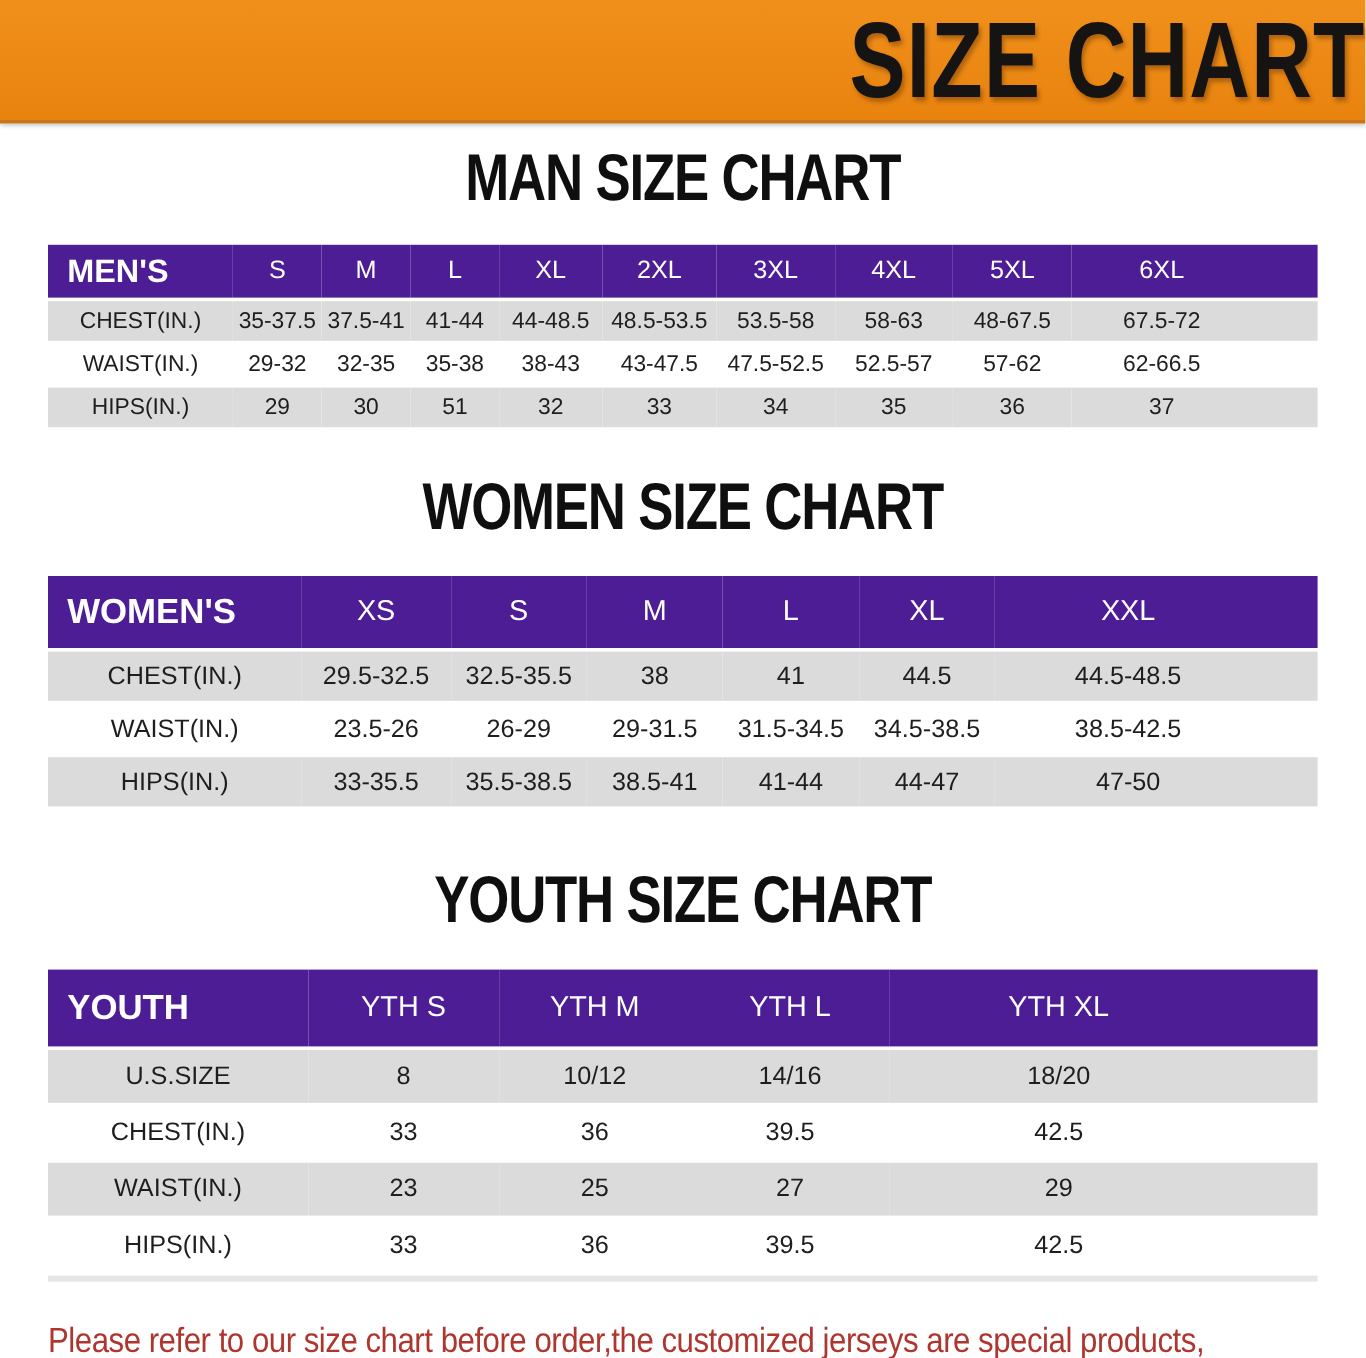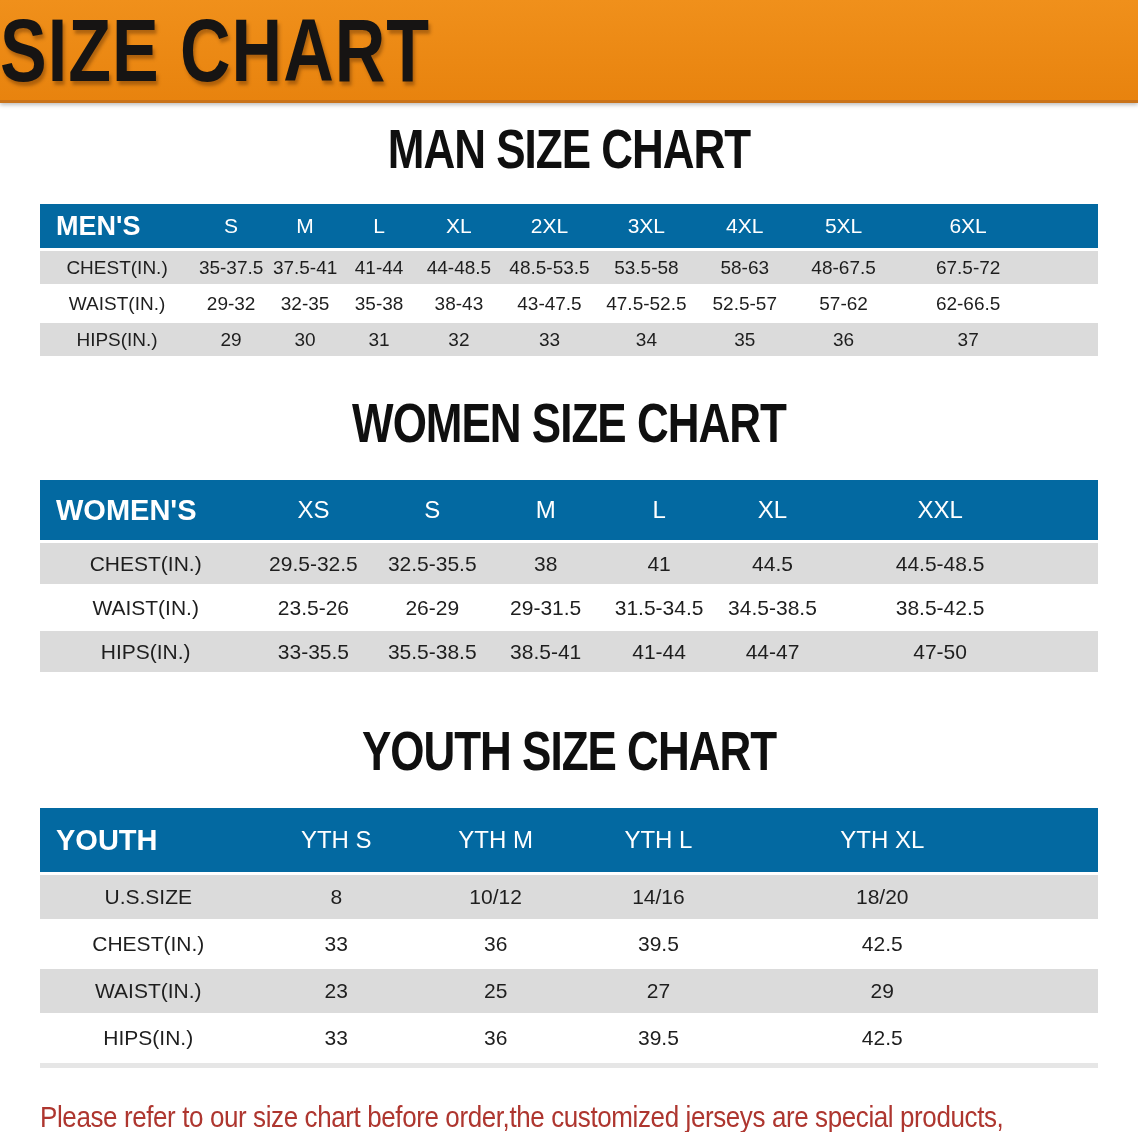--- a/index.html
+++ b/index.html
@@ -12,21 +12,21 @@
     font-family: "Liberation Sans", sans-serif;
   }
   
   .banner {
     height: 100px;
     background: linear-gradient(#f0901b, #e8830e);
     border-bottom: 3px solid #c9731a;
     box-shadow: 0 2px 4px rgba(0,0,0,0.25);
     display: flex;
     align-items: center;
-    justify-content: flex-start;
+    justify-content: flex-end;
   }
   .banner-title {
     display: inline-block;
     font-size: 70px;
     font-weight: bold;
     letter-spacing: 1px;
     color: #161413;
     transform: scaleY(1.28);
     text-shadow: 2px 3px 3px rgba(60,25,0,0.35);
     white-space: nowrap;
@@ -51,21 +51,21 @@
   #heading-youth { margin: 48px 0 26px 0; }
   
   table.size-table {
     width: 1058px;
     margin: 0 auto;
     border-collapse: separate;
     border-spacing: 0 3px;
     table-layout: fixed;
   }
   table.size-table th {
-    background: #0369a1;
+    background: #4c1d95;
     color: #ffffff;
     text-align: center;
     font-weight: normal;
     overflow: hidden;
   }
   table.size-table th.label-cell {
     text-align: left;
     padding-left: 16px;
     font-weight: bold;
   }
@@ -185,21 +185,21 @@
         <td>43-47.5</td>
         <td>47.5-52.5</td>
         <td>52.5-57</td>
         <td>57-62</td>
         <td>62-66.5</td>
       </tr>
       <tr>
         <td class="label-cell">HIPS(IN.)</td>
         <td>29</td>
         <td>30</td>
-        <td>31</td>
+        <td>51</td>
         <td>32</td>
         <td>33</td>
         <td>34</td>
         <td>35</td>
         <td>36</td>
         <td>37</td>
       </tr>
     </tbody>
   </table>
 

